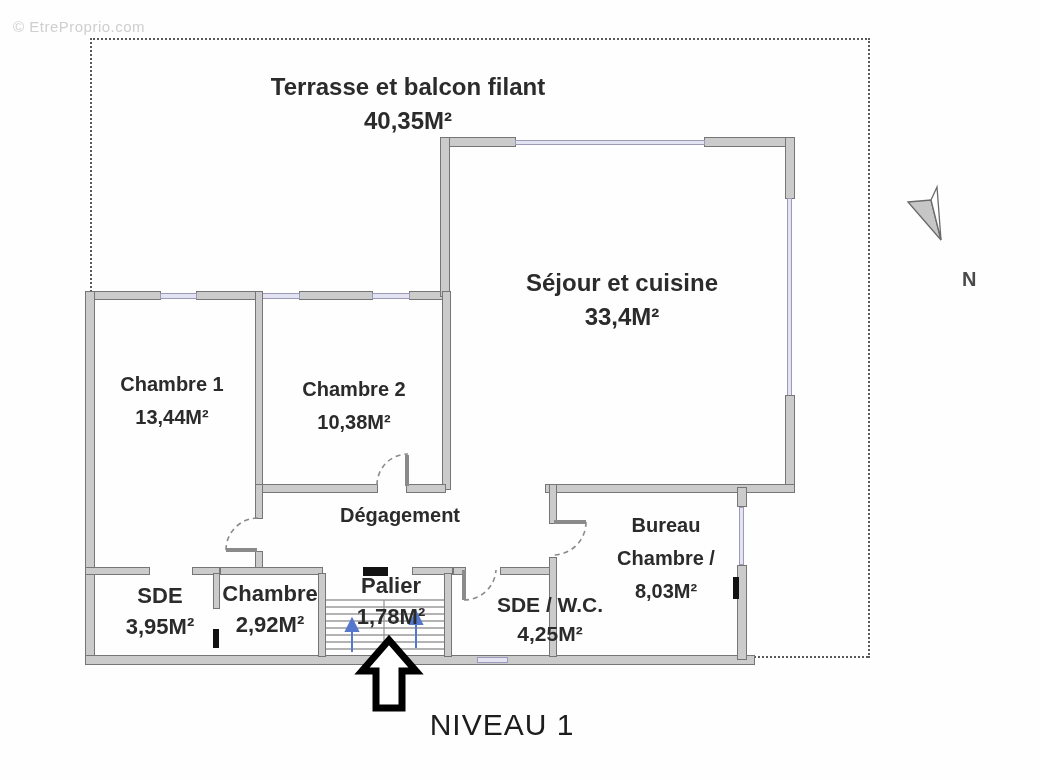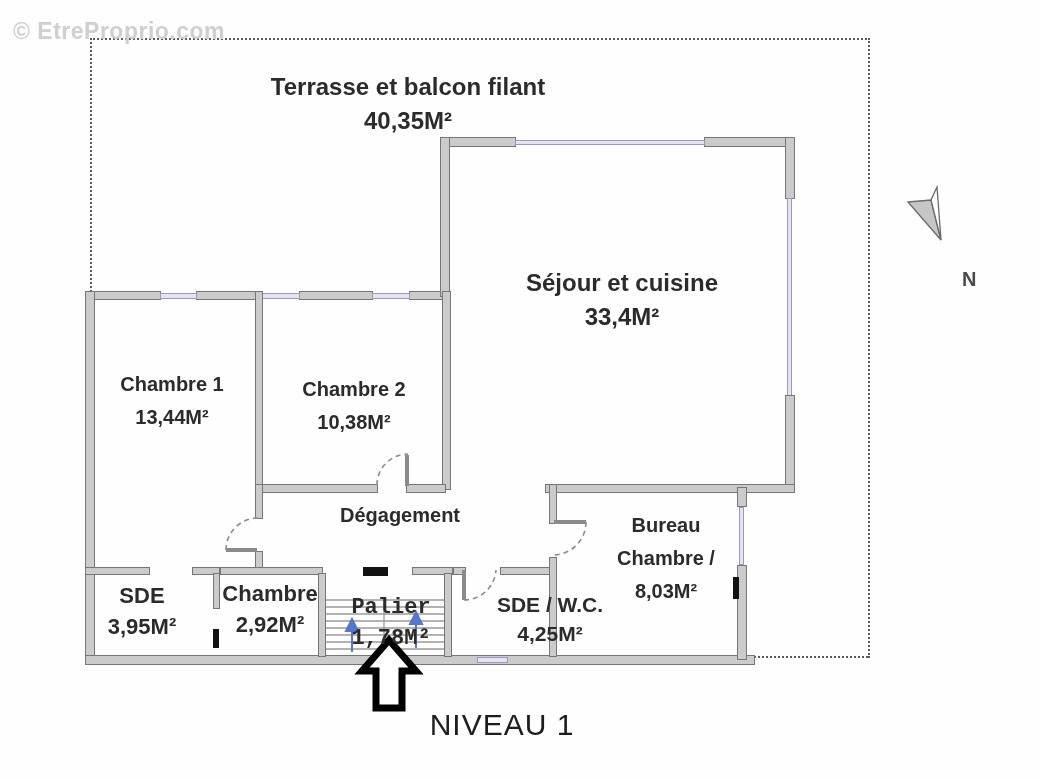--- a/index.html
+++ b/index.html
@@ -24,22 +24,22 @@
   .lbl-terrasse{font-size:24px;line-height:34px;}
   .lbl-sejour{font-size:24px;line-height:34px;}
   .lbl-mid{font-size:20px;line-height:33px;}
   .lbl-small{font-size:22px;line-height:31px;}
   .lbl-tiny{font-size:21px;line-height:29px;margin-left:44px;}
   .title{
     position:absolute;transform:translateX(-50%);color:#1d1d1d;
     font-size:30px;font-weight:400;letter-spacing:1px;z-index:30;white-space:nowrap;
   }
   .watermark{
-    position:absolute;left:13px;top:18px;color:#cfcfcf;font-size:23px;
-    font-weight:700;letter-spacing:.5px;z-index:40;white-space:nowrap;
+    position:absolute;left:13px;top:18px;color:#cfcfcf;font-size:15px;
+    font-weight:400;letter-spacing:.5px;z-index:40;white-space:nowrap;
   }
   .north-n{
     position:absolute;left:962px;top:268px;color:#4a4a4a;
     font-size:20px;font-weight:700;z-index:30;
   }
   svg.overlay{position:absolute;left:0;top:0;z-index:20;}
 </style>
 </head>
 <body>
 
@@ -169,31 +169,31 @@
   <div class="room-label lbl-mid" style="left:400px;top:499px;">
     <span>Dégagement</span>
   </div>
 
   <div class="room-label lbl-mid" style="left:666px;top:509px;">
     <span>Bureau</span>
     <span>Chambre /</span>
     <span>8,03M²</span>
   </div>
 
-  <div class="room-label lbl-small" style="left:142px;top:580px;">
+  <div class="room-label lbl-small" style="left:160px;top:580px;">
     <span>SDE</span>
     <span>3,95M²</span>
   </div>
 
   <div class="room-label lbl-small" style="left:270px;top:578px;">
     <span>Chambre</span>
     <span>2,92M²</span>
   </div>
 
-  <div class="room-label lbl-small" style="left:391px;top:592px;font-family:Liberation Mono, monospace;">
+  <div class="room-label lbl-small" style="left:391px;top:570px;">
     <span>Palier</span>
     <span>1,78M²</span>
   </div>
 
   <div class="room-label lbl-tiny" style="left:506px;top:590px;">
     <span>SDE / W.C.</span>
     <span>4,25M²</span>
   </div>
 
   <div class="title" style="left:502px;top:708px;">NIVEAU 1</div>

